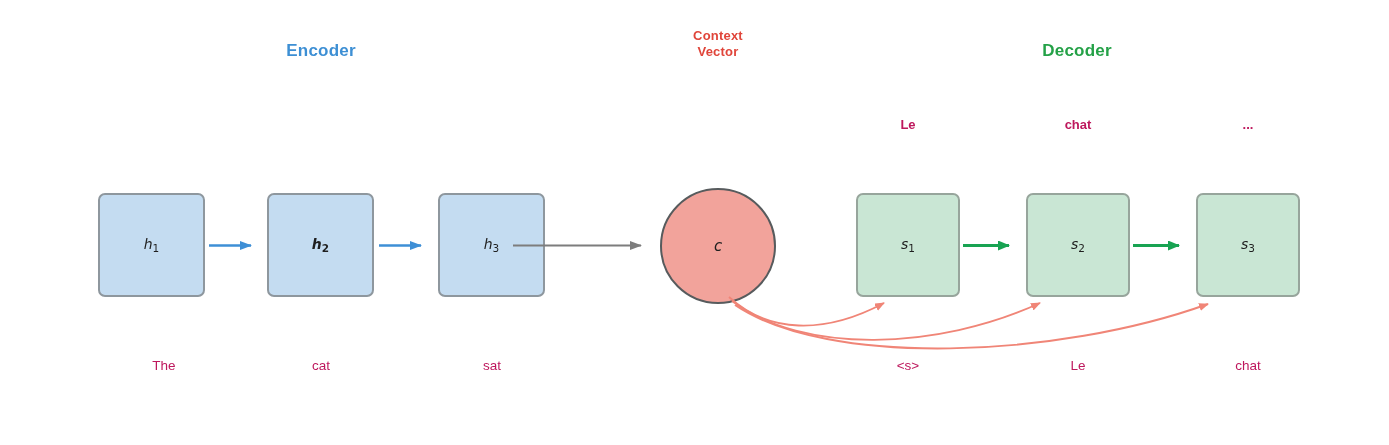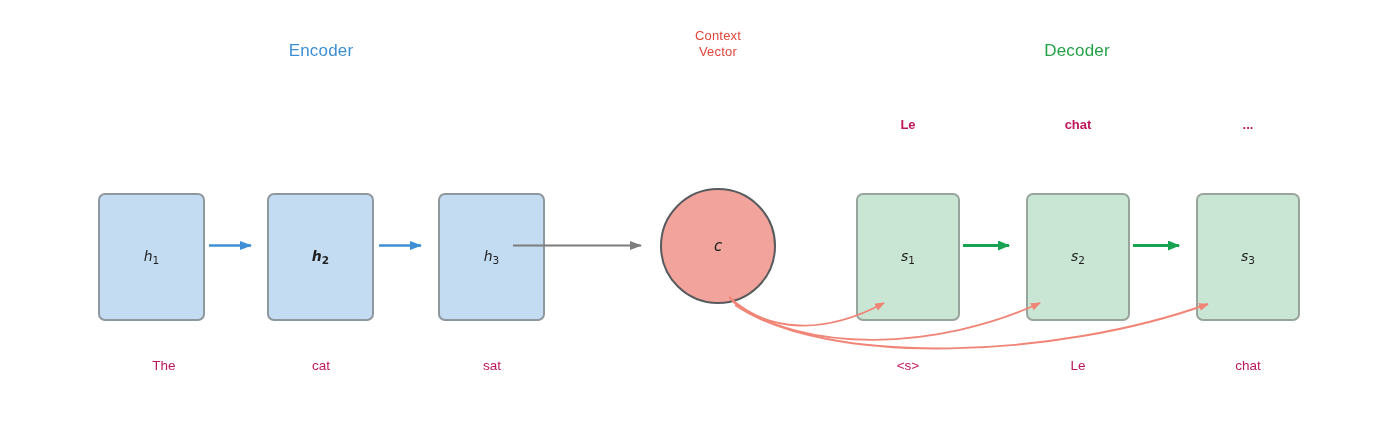--- a/index.html
+++ b/index.html
@@ -7,37 +7,37 @@
     position:relative;
     width:1389px;
     height:445px;
     background:#ffffff;
     font-family:"Liberation Sans","DejaVu Sans",sans-serif;
     overflow:hidden;
   }
   .title{
     position:absolute;
     transform:translateX(-50%);
-    font-weight:normal;
+    font-weight:bold;
     font-size:17px;
     letter-spacing:0.2px;
     white-space:nowrap;
   }
   .title-encoder{color:var(--encoder-title,#3d8fd4);}
   .title-decoder{color:var(--decoder-title,#24a147);}
   .title-context{
     color:var(--context-title,#e0453a);
     font-size:13px;
     line-height:16px;
     text-align:center;
   }
   .node{
     position:absolute;
     box-sizing:border-box;
-    width:107px;height:128px;
+    width:107px;height:104px;
     border-radius:7px;
     display:flex;align-items:center;justify-content:center;
     top:193px;
   }
   .node-blue{
     background:var(--blue-box-fill,#c4dcf1);
     border:2.5px solid var(--blue-box-border,#8e979e);
   }
   .node-green{
     width:104px;

